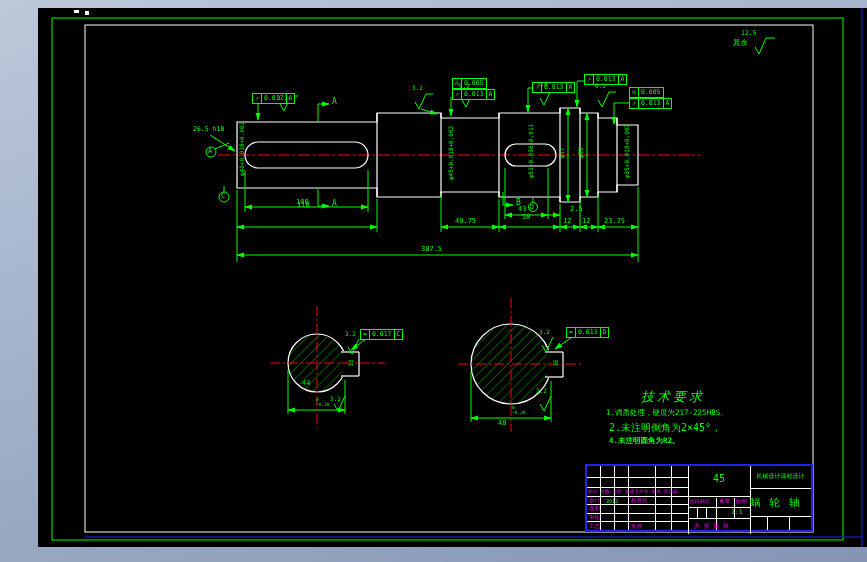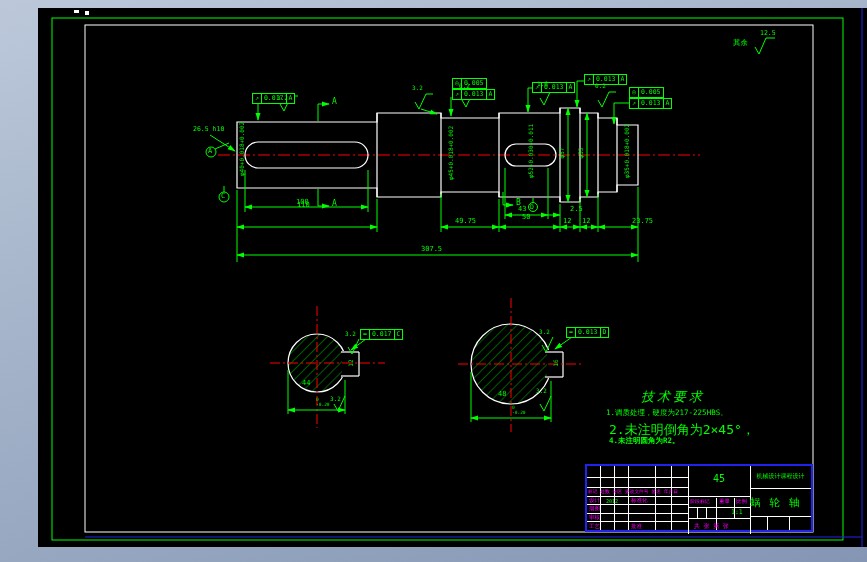--- a/index.html
+++ b/index.html
@@ -168,21 +168,21 @@
         <line x1="471" y1="372" x2="471" y2="422"></line>
           <line x1="551" y1="381" x2="551" y2="422"></line>
         <line x1="471" y1="418" x2="551" y2="418" marker-start="url(#ar)" marker-end="url(#ar)"></line>
         <polyline points="542,345 546,352 553,337"></polyline>
         <polyline points="540,404 544,411 551,396"></polyline>
       </g>
     </g>
   </svg>
 
   <div class="t" style="left:733px;top:39px;font-size:7.5px;">其余</div>
-  <div class="t" style="left:760px;top:30px;font-size:6.5px;">12.5</div>
+  <div class="t" style="left:741px;top:30px;font-size:6.5px;">12.5</div>
 
   <div class="frame" style="left:252px;top:93px;">
     <span>↗</span>
       <span>0.017</span>
       <span>A</span>
   </div>
   <div class="frame" style="left:452px;top:78px;">
     <span>◎</span>
       <span>0.005</span>
   </div>
@@ -230,21 +230,21 @@
   <div class="t" style="left:330px;top:396px;font-size:6px;">3.2</div>
   <div class="t" style="left:539px;top:329px;font-size:6px;">3.2</div>
   <div class="t" style="left:536px;top:388px;font-size:6px;">3.2</div>
 
   <div class="t" style="left:296px;top:199px;">100</div>
   <div class="t" style="left:297px;top:202px;">110</div>
   <div class="t" style="left:455px;top:218px;">49.75</div>
   <div class="t" style="left:522px;top:214px;">50</div>
   <div class="t" style="left:563px;top:218px;">12</div>
   <div class="t" style="left:582px;top:218px;">12</div>
-  <div class="t" style="left:604px;top:218px;margin-left:28px;">23.75</div>
+  <div class="t" style="left:604px;top:218px;">23.75</div>
   <div class="t" style="left:421px;top:246px;">307.5</div>
   <div class="t" style="left:518px;top:206px;">43</div>
   <div class="t" style="left:570px;top:206px;">2.5</div>
   <div class="t" style="left:193px;top:126px;font-size:6.5px;">26.5 h10</div>
 
   <div class="t" style="left:332px;top:98px;font-size:8px;">A</div>
   <div class="t" style="left:332px;top:200px;font-size:8px;">A</div>
   <div class="t" style="left:516px;top:199px;font-size:8px;">B</div>
   <div class="t" style="left:208px;top:148px;font-size:7px;">A</div>
   <div class="t" style="left:221px;top:193px;font-size:7px;">C</div>
@@ -254,26 +254,26 @@
   <div class="t rot" style="left:425px;top:151px;width:52px;">φ45+0.018+0.002</div>
   <div class="t rot" style="left:505px;top:149px;width:52px;">φ52+0.030+0.011</div>
   <div class="t rot" style="left:549px;top:150px;width:26px;">φ57</div>
   <div class="t rot" style="left:568px;top:150px;width:26px;">φ55</div>
   <div class="t rot" style="left:601px;top:149px;width:52px;">φ35+0.018+0.002</div>
   <div class="t rot" style="left:340px;top:360px;width:22px;">12</div>
   <div class="t rot" style="left:545px;top:360px;width:22px;">16</div>
 
   <div class="t" style="left:302px;top:380px;">44</div>
   <div class="tol" style="left:316px;top:398px;"><span>0</span><br><span>-0.20</span></div>
-  <div class="t" style="left:498px;top:391px;">48</div>
+  <div class="t" style="left:498px;top:420px;">48</div>
   <div class="tol" style="left:512px;top:406px;"><span>0</span><br><span>-0.20</span></div>
 
   <div class="t big" style="left:641px;top:390px;">技术要求</div>
   <div class="t" style="left:606px;top:409px;font-size:7.5px;">1.调质处理，硬度为217-225HBS。</div>
-  <div class="t" style="left:609px;top:423px;font-size:13px;">2.未注明倒角为2×45°，</div>
+  <div class="t" style="left:609px;top:423px;font-size:10px;">2.未注明倒角为2×45°，</div>
   <div class="t" style="left:609px;top:437px;font-size:7.5px;font-weight:bold;">4.未注明圆角为R2。</div>
 
   <div id="titleblock">
 
     <div class="tbl" style="left:101px;top:0;width:1px;height:68px;"></div>
     <div class="tbl" style="left:163px;top:0;width:1px;height:68px;"></div>
     <div class="tbl" style="left:13px;top:0;width:1px;height:64px;"></div>
     <div class="tbl" style="left:27px;top:0;width:1px;height:64px;"></div>
     <div class="tbl" style="left:41px;top:0;width:1px;height:64px;"></div>
     <div class="tbl" style="left:68px;top:0;width:1px;height:64px;"></div>

